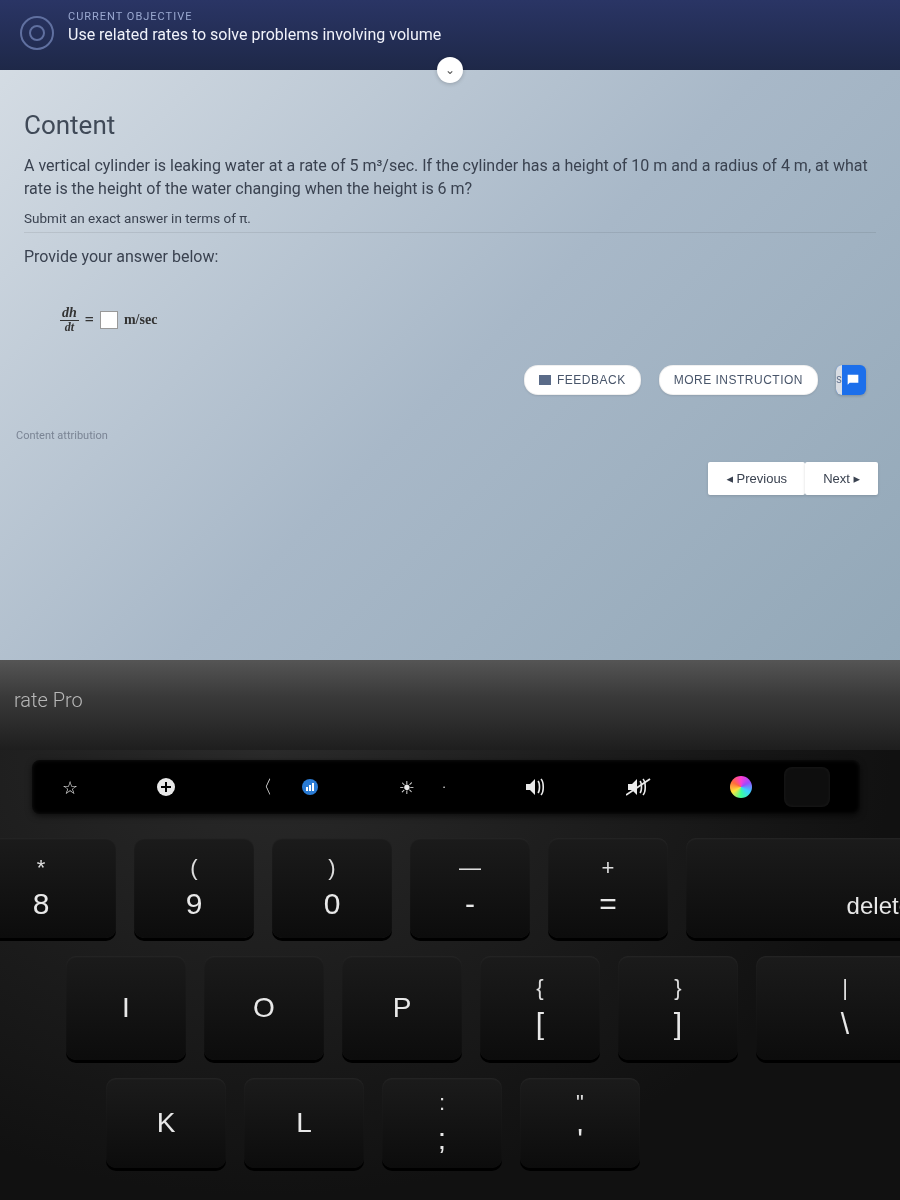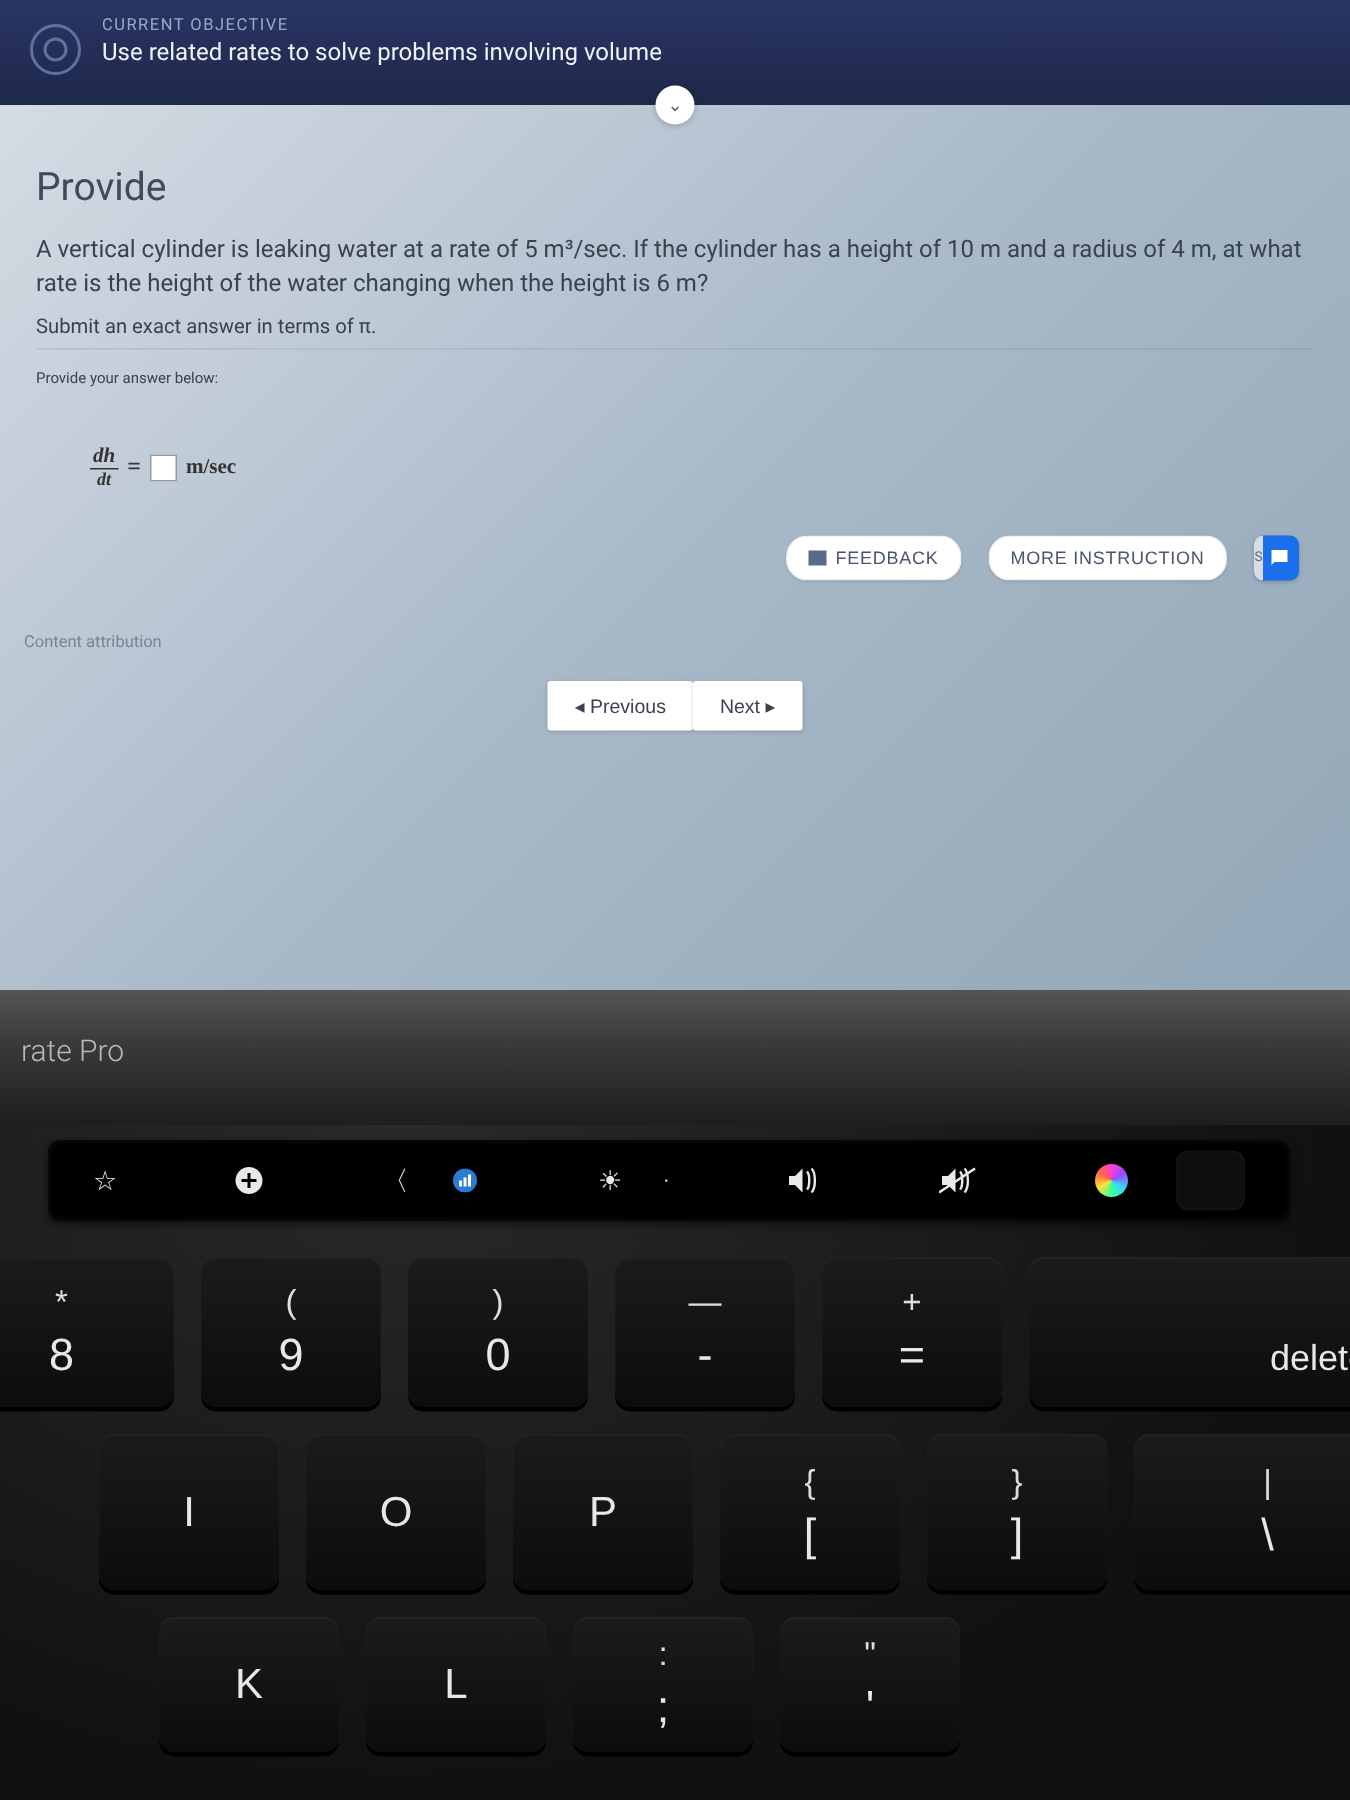--- a/index.html
+++ b/index.html
@@ -76,21 +76,21 @@
     color: #3a4250;
     line-height: 1.45;
     margin-bottom: 10px;
   }
   .q-hint {
     font-size: 13.5px;
     color: #3a4250;
   }
   .divider { border:none; border-top:1px solid rgba(0,0,0,0.08); margin: 6px 0 14px 0; }
   .prov {
-    font-size: 10px;
+    font-size: 16px;
     color: #3a4250;
     margin-bottom: 40px;
   }
   .answer-row {
     display:flex; align-items:center; gap:6px;
     font-family: "Times New Roman", serif;
     font-size: 16px;
     color: #333;
     margin: 18px 0 28px 36px;
     font-weight: bold;
@@ -129,21 +129,21 @@
     position:relative; overflow:hidden;
   }
   .chat-left { position:absolute; left:0; top:0; bottom:0; width:6px; background:#d9dde3; color:#5a6b88; font-size:9px; display:flex; align-items:center; justify-content:center;}
   .chat-bubble svg { width:16px; height:16px; fill:#fff; margin-left:4px;}
   .attrib {
     font-size: 11px;
     color: #7a8494;
     padding: 6px 16px;
   }
   .nav-row {
-    display:flex; justify-content:center; align-items:center;
+    display:flex; justify-content:flex-end; align-items:center;
     padding: 14px 22px;
   }
   .nav-btn {
     background:#fff;
     color:#3a4250;
     font-size:13px;
     padding:9px 18px;
     border-radius:2px;
     box-shadow: 0 1px 3px rgba(0,0,0,.15);
     border:none;
@@ -227,21 +227,21 @@
       <div class="obj-circle-inner"></div>
     </div>
     <div>
       <div class="obj-label">CURRENT OBJECTIVE</div>
       <div class="obj-text">Use related rates to solve problems involving volume</div>
     </div>
     <div class="chevron-tab">⌄</div>
   </div>
 
   <div class="content-card">
-    <div class="q-title">Provide</div>
+    <div class="q-title">Content</div>
     <div class="q-body">A vertical cylinder is leaking water at a rate of 5 m³/sec. If the cylinder has a height of 10 m and a radius of 4 m, at what rate is the height of the water changing when the height is 6 m?</div>
     <div class="q-hint">Submit an exact answer in terms of π.</div>
     <hr class="divider">
     <div class="prov">Provide your answer below:</div>
 
     <div class="answer-row">
       <span class="frac">
         <span class="num">dh</span>
         <span class="den">dt</span>
       </span>

